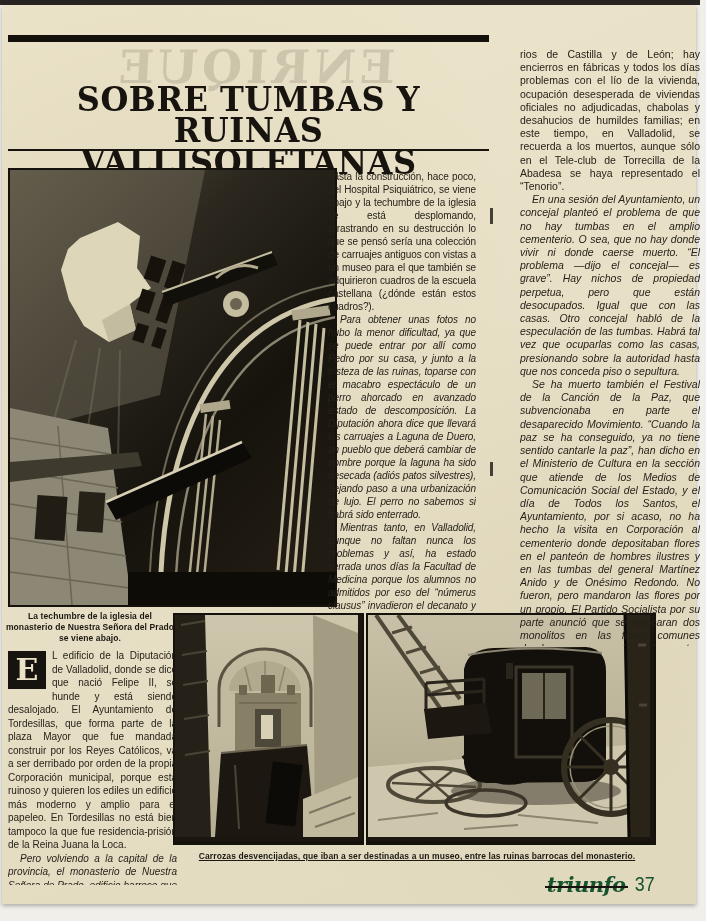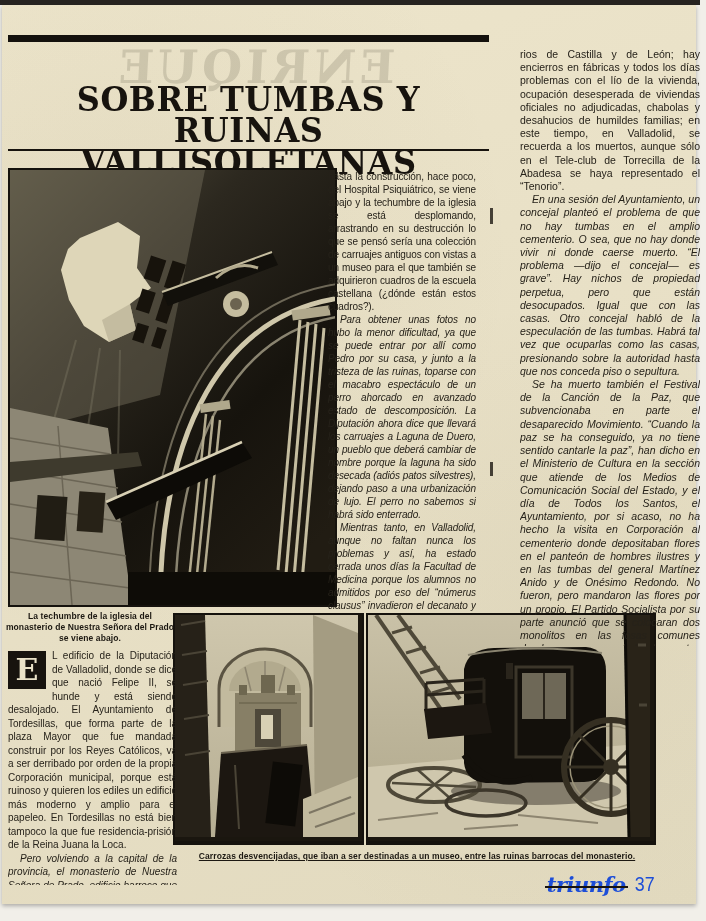--- a/index.html
+++ b/index.html
@@ -37,21 +37,21 @@
   
   .col{position:absolute;text-align:justify;color:#26221a;overflow:hidden;}
   .col .para{margin:0;}
   .col .indent{text-indent:12px;font-style:italic;}
   #col-left{left:8px;top:649px;width:169px;height:236px;font-size:10px;line-height:13.5px;}
   #col-mid{left:328px;top:170px;width:148px;height:443px;font-size:10px;line-height:13px;letter-spacing:-.1px;}
   #col-right{left:497px;top:48px;width:180px;height:598px;font-size:10.5px;line-height:13.2px;margin-left:23px;}
   .dropcap{float:left;width:38px;height:38px;margin:2px 6px 2px 0;background:#17130e;color:#eae2c8;
            font-family:"DejaVu Serif",serif;font-weight:bold;font-size:30px;line-height:38px;text-align:center;}
   
-  #folio{position:absolute;left:440px;top:872px;width:216px;text-align:right;color:#1d4ed8;}
+  #folio{position:absolute;left:440px;top:872px;width:216px;text-align:right;color:#14532d;}
   .logo{display:inline-block;position:relative;font-family:"DejaVu Serif",serif;font-style:italic;
         font-weight:bold;font-size:21px;letter-spacing:-.5px;padding:0 1px;}
   .logo::after{content:"";position:absolute;left:-1px;right:-1px;top:56%;height:2px;background:#17130e;}
   .pageno{display:inline-block;font-size:21px;font-weight:400;transform:scaleX(.85);
           vertical-align:top;margin-left:6px;}
 </style>
 </head>
 <body>
 
 <div id="stage">

